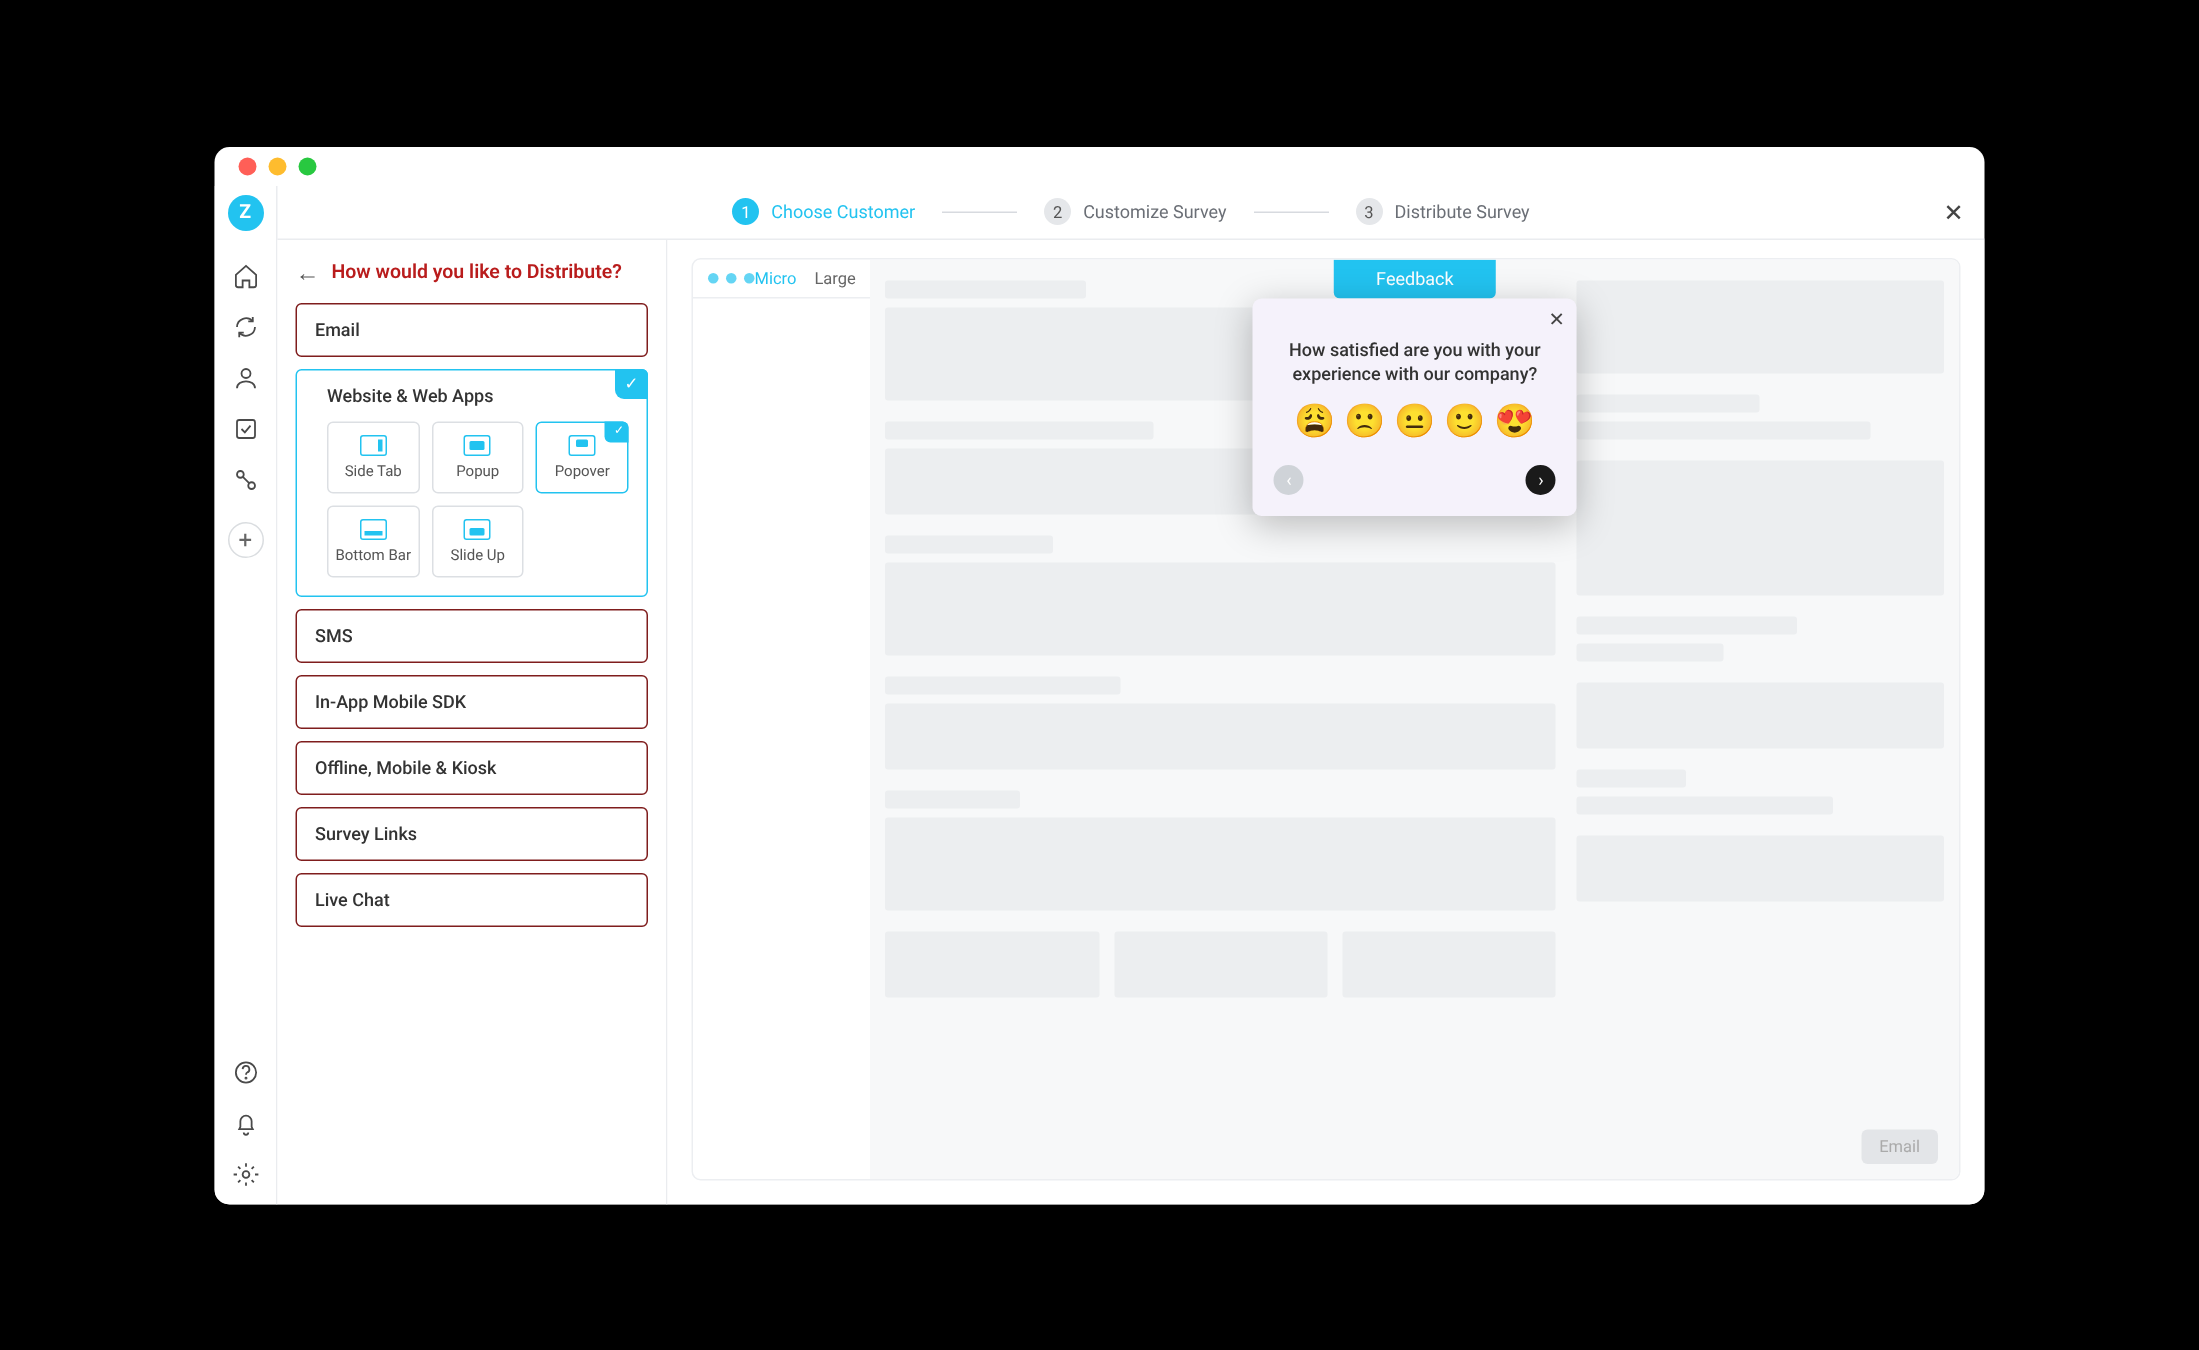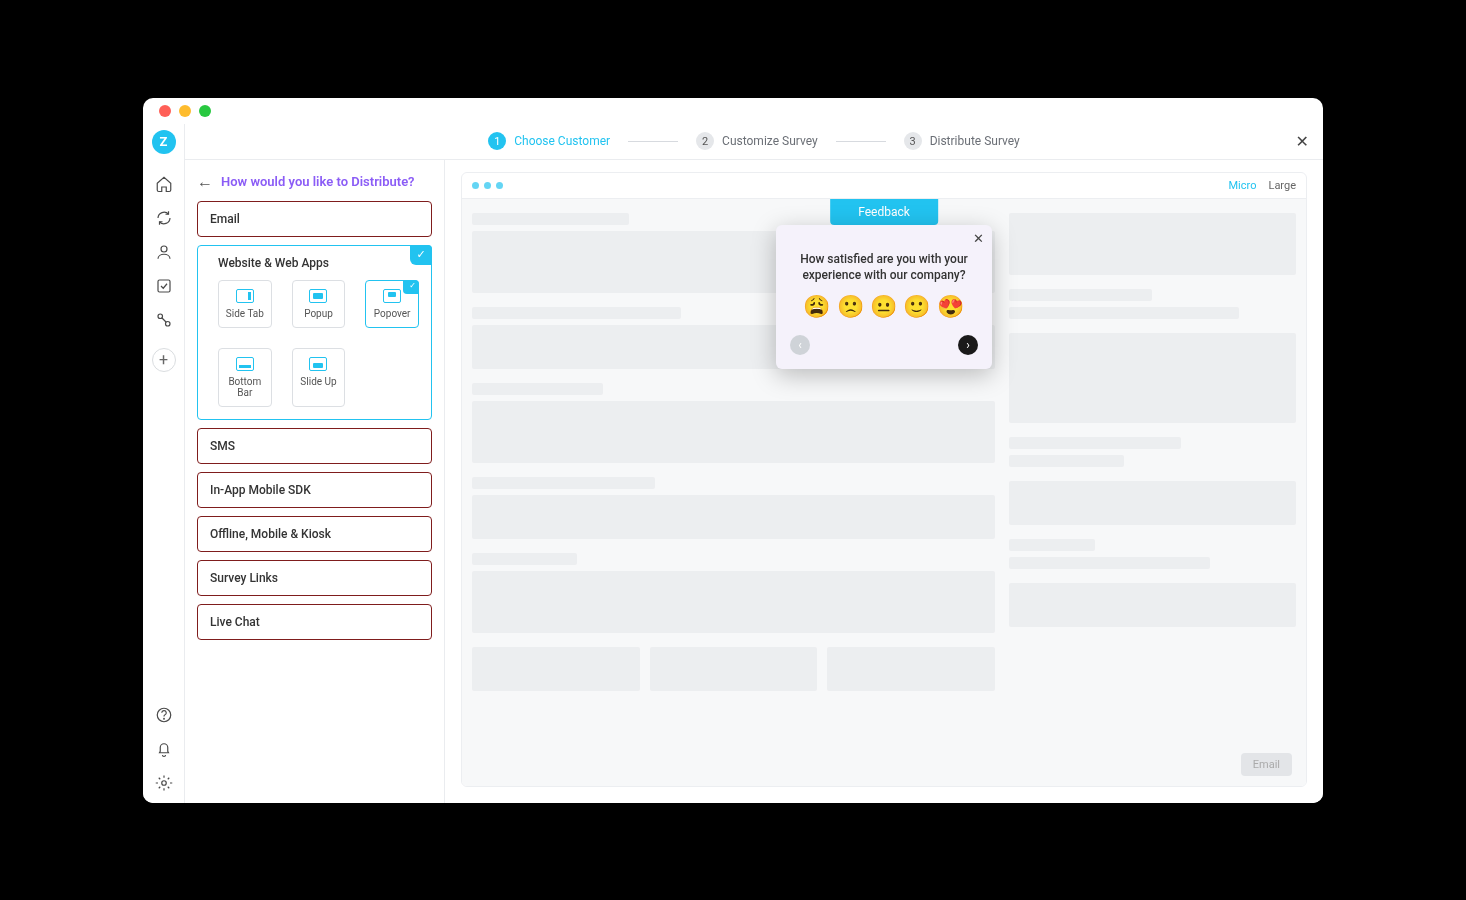--- a/index.html
+++ b/index.html
@@ -22,43 +22,43 @@
 .stepper-close { position: absolute; right: 14px; top: 8px; cursor: pointer; font-size: 16px; color: #444; }
 .step { display: flex; align-items: center; gap: 8px; font-size: 12px; color: #6b6f76; }
 .step.active { color: #22c3f0; }
 .step-num { width: 18px; height: 18px; border-radius: 50%; background: #e5e7ea; color: #555; display: flex; align-items: center; justify-content: center; font-size: 11px; }
 .step.active .step-num { background: #22c3f0; color: #fff; }
 .step-line { width: 50px; height: 1px; background: #d7dadf; }
 .main-row { flex: 1; display: flex; min-height: 0; }
 .left-panel { width: 260px; border-right: 1px solid #eaecef; padding: 12px; background: #fff; overflow-y: auto; }
 .panel-header { display: flex; align-items: center; gap: 8px; margin-bottom: 10px; }
 .panel-header .back { cursor: pointer; color: #555; font-size: 16px; }
-.panel-title { font-size: 13px; font-weight: 600; color: #8b5cf6; }
+.panel-title { font-size: 13px; font-weight: 600; color: #b91c1c; }
 .dist-item { border: 1px solid #7f1d1d; border-radius: 4px; padding: 10px 12px; font-size: 12px; color: #333; margin-bottom: 8px; cursor: pointer; position: relative; background: #fff; }
 .dist-item.expanded { border-color: #22c3f0; padding-bottom: 12px; padding-left: 20px; }
 .dist-item .check-corner { position: absolute; top: -1px; right: -1px; width: 22px; height: 20px; background: #22c3f0; border-radius: 0 4px 0 6px; display: flex; align-items: center; justify-content: center; }
 .dist-item .check-corner::after { content: "✓"; color: #fff; font-size: 11px; }
 .dist-head { font-size: 12px; color: #333; font-weight: 500; }
-.sub-grid { display: grid; grid-template-columns: repeat(3, 1fr); gap: 20px; margin-top: 10px; }
+.sub-grid { display: grid; grid-template-columns: repeat(3, 1fr); gap: 8px; margin-top: 10px; }
 .sub-opt { border: 1px solid #dcdfe3; border-radius: 4px; padding: 8px 4px; display: flex; flex-direction: column; align-items: center; gap: 5px; cursor: pointer; position: relative; background: #fff; }
 .sub-opt.selected { border-color: #22c3f0; }
 .sub-opt .mini-corner { position: absolute; top: -1px; right: -1px; width: 16px; height: 14px; background: #22c3f0; border-radius: 0 4px 0 4px; }
 .sub-opt .mini-corner::after { content: "✓"; color: #fff; font-size: 8px; position: absolute; top: 1px; right: 3px; }
 .sub-opt .glyph { width: 18px; height: 14px; border: 1.5px solid #22c3f0; border-radius: 2px; position: relative; }
 .sub-opt .glyph.sidetab::after { content: ""; position: absolute; right: 2px; top: 2px; width: 3px; height: 8px; background: #22c3f0; }
 .sub-opt .glyph.popup::after { content: ""; position: absolute; left: 3px; top: 3px; width: 10px; height: 6px; background: #22c3f0; border-radius: 1px; }
 .sub-opt .glyph.popover::after { content: ""; position: absolute; left: 4px; top: 2px; width: 8px; height: 5px; background: #22c3f0; border-radius: 1px; }
 .sub-opt .glyph.bottombar::after { content: ""; position: absolute; left: 2px; bottom: 2px; right: 2px; height: 3px; background: #22c3f0; }
 .sub-opt .glyph.slideup::after { content: ""; position: absolute; left: 3px; bottom: 2px; width: 10px; height: 5px; background: #22c3f0; border-radius: 1px; }
 .sub-opt .lbl { font-size: 10px; color: #555; text-align: center; }
 .right-area { flex: 1; display: flex; flex-direction: column; padding: 12px 16px 16px 16px; min-width: 0; background: #fff; }
 .right-top { display: flex; align-items: center; justify-content: space-between; margin-bottom: 10px; }
 .right-title { font-size: 14px; font-weight: 600; color: #2a2a2a; }
 .continue-btn { background: #22c3f0; color: #fff; border: none; padding: 6px 14px; border-radius: 4px; font-size: 12px; cursor: pointer; }
-.preview-frame { flex: 1; background: #fff; border: 1px solid #eceef1; border-radius: 6px; display: flex; flex-direction: column; overflow: hidden; }
+.preview-frame { flex: 1; background: #fff; border: 1px solid #eceef1; border-radius: 6px; display: flex; flex-direction: row; overflow: hidden; }
 .preview-bar { height: 26px; display: flex; align-items: center; padding: 0 10px; border-bottom: 1px solid #eceef1; }
 .preview-dots { display: flex; gap: 5px; }
 .pdot { width: 7px; height: 7px; border-radius: 50%; background: #22c3f0; opacity: 0.7; }
 .preview-size { margin-left: auto; display: flex; gap: 12px; font-size: 11px; }
 .preview-size span { cursor: pointer; color: #666; }
 .preview-size span.active { color: #22c3f0; }
 .preview-canvas { flex: 1; background: #f7f8f9; position: relative; padding: 14px 10px; overflow: hidden; }
 .skeleton-cols { display: flex; gap: 14px; height: 100%; }
 .skel-col { flex: 1; display: flex; flex-direction: column; gap: 14px; }
 .skel-block { background: #eceef0; border-radius: 2px; }

